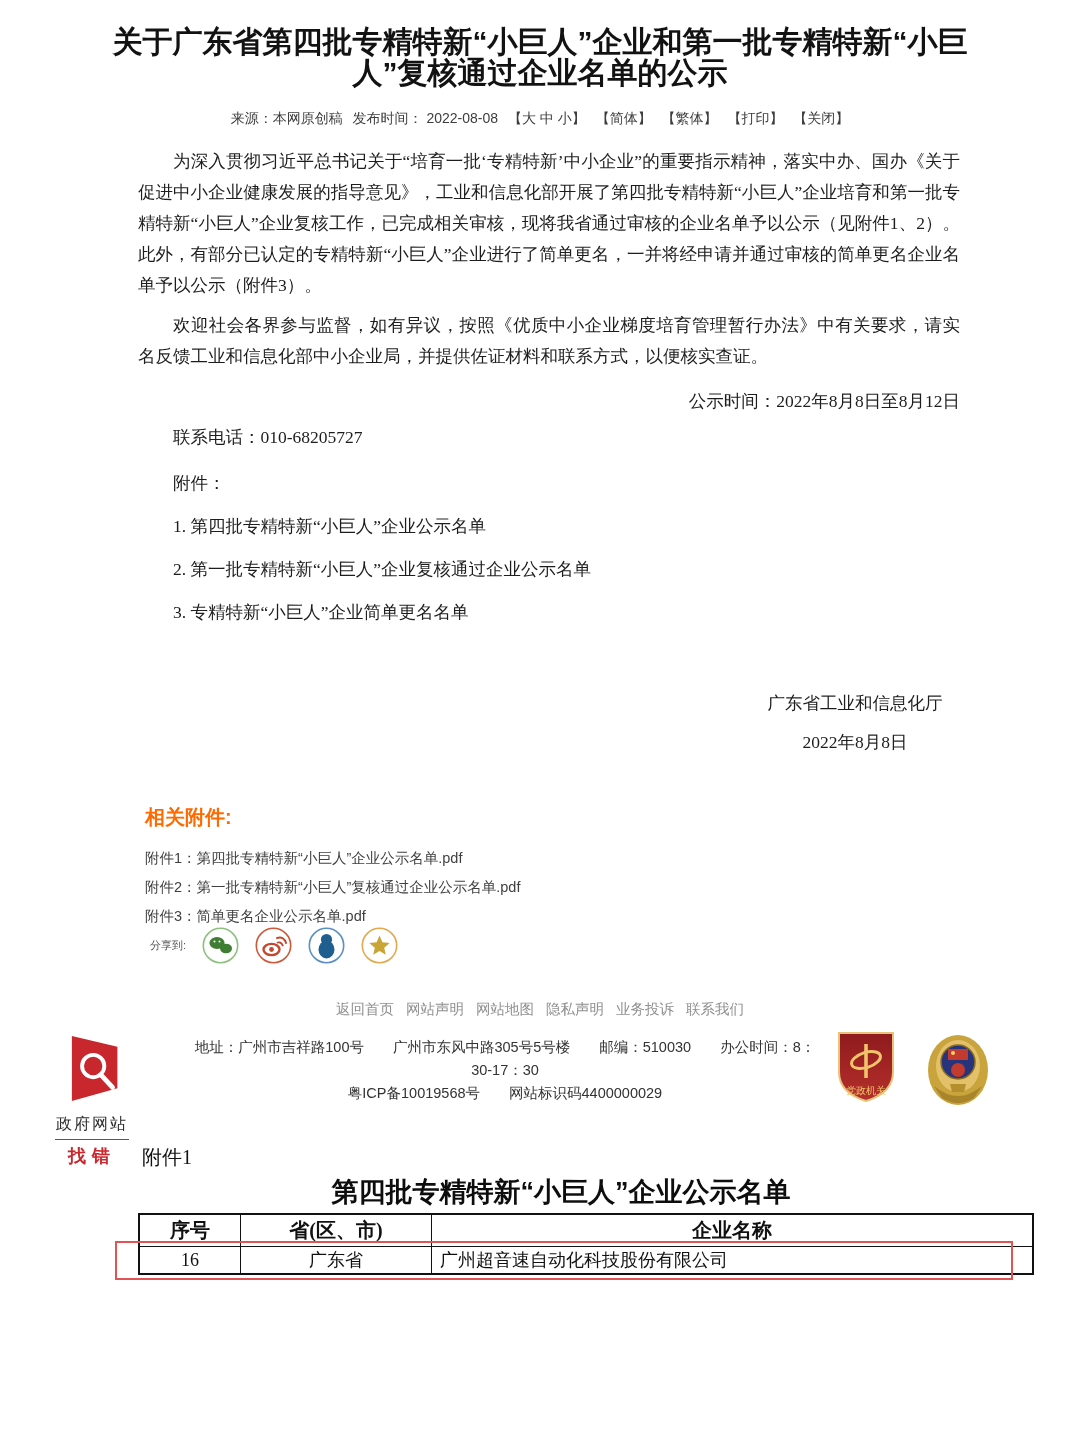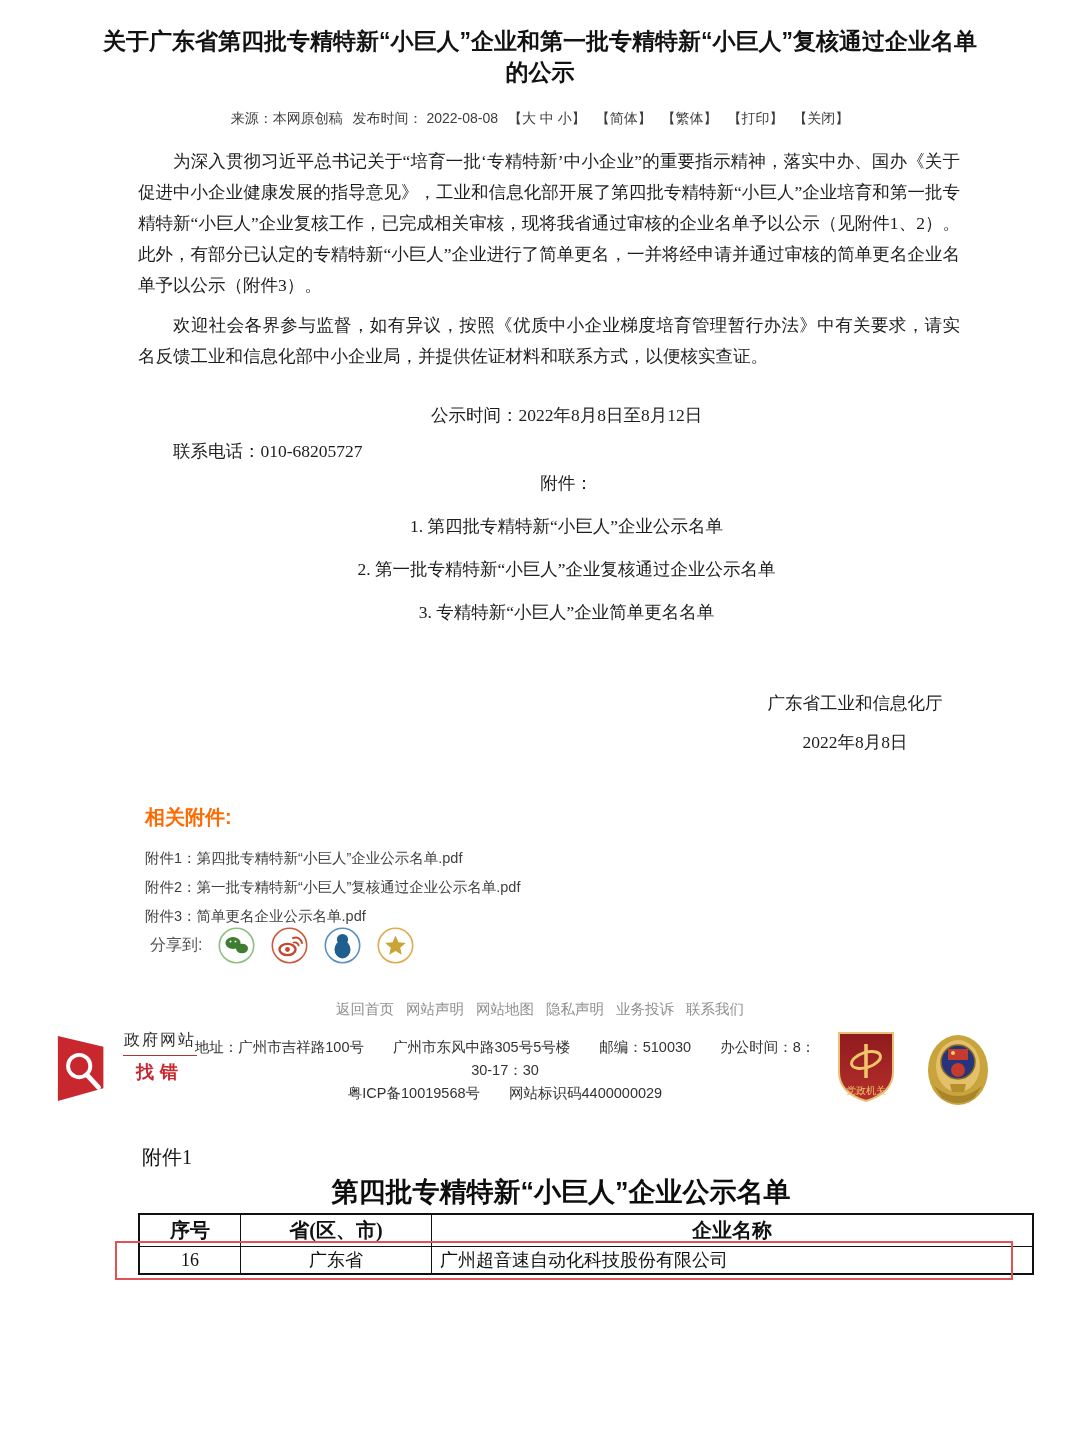--- a/index.html
+++ b/index.html
@@ -1,64 +1,64 @@
 <!DOCTYPE html>
 <html><head>
 <meta charset="utf-8">
 <style>
   html,body { margin:0; padding:0; background:#fff; }
   .page { position:relative; width:1080px; height:1440px; background:#ffffff; overflow:hidden;
           font-family:"Liberation Sans", sans-serif; color:#222; }
 
   
   .doc-title { position:absolute; top:26px; left:100px; width:880px; text-align:center;
-               font-size:23px; font-weight:bold; line-height:31px; color:#121212; }
+               font-size:30px; font-weight:bold; line-height:31px; color:#121212; }
   .meta-line { position:absolute; top:110px; left:0; width:1080px; text-align:center;
                font-size:14px; color:#3d3d3d; }
   .meta-line span { margin:0 3px; }
   .meta-ctrl { cursor:pointer; }
 
   .body-block { position:absolute; top:146px; left:138px; width:822px;
                 font-family:"Liberation Serif","DejaVu Serif",serif;
                 font-size:17.5px; line-height:31px; color:#1d1d1d; text-align:justify; }
   .body-block p { margin:0; text-indent:2em; }
   .body-block p.p2 { margin-top:9px;font-family:Liberation Serif, serif; }
-  .body-block p.info1 { margin-top:28px; text-align:center; }
+  .body-block p.info1 { margin-top:14px; text-align:right; }
   .body-block p.info2 { margin-top:5px; text-align:left; }
 
   .attach-list { position:absolute; top:468px; left:138px; width:822px;
                  font-family:"Liberation Serif","DejaVu Serif",serif;
                  font-size:17.5px; line-height:31px; color:#1d1d1d; }
-  .attach-list div { text-indent:2em;text-align:center; }
+  .attach-list div { text-indent:2em; }
   .attach-list div + div { margin-top:12px; }
 
   .signature { position:absolute; top:688px; left:690px; width:330px; text-align:center;
                font-family:"Liberation Serif","DejaVu Serif",serif;
                font-size:17.5px; line-height:31px; color:#1d1d1d; }
   .signature .sign-date { margin-top:8px; }
 
   
   .related { position:absolute; top:806px; left:145px; }
   .related-heading { font-size:20px; font-weight:bold; color:#ff6a00; line-height:22px; }
   .related-links { margin-top:16px; font-size:14.5px; color:#3f3f3f; }
   .related-links div { line-height:29px; cursor:pointer; }
 
   .share-row { position:absolute; top:927px; left:150px; display:flex; align-items:center;
-               gap:16px; font-size:16px; color:#555; }
+               gap:16px; font-size:11px; color:#555; }
   .share-icon { width:37px; height:37px; display:block; cursor:pointer; }
 
   
   .footer-nav { position:absolute; top:1000px; left:0; width:1080px; text-align:center;
                 font-size:14.5px; color:#8f8f8f; }
   .footer-nav span { margin:0 4px; cursor:pointer; }
 
   .footer-info { position:absolute; top:1036px; left:185px; width:640px; text-align:center;
                  font-size:14.5px; line-height:23px; color:#333; }
 
-  .error-badge { position:absolute; top:1030px; left:55px; display:flex; align-items:flex-start; gap:8px; cursor:pointer; }
+  .error-badge { position:absolute; top:1030px; left:55px; display:flex; align-items:flex-end; gap:8px; cursor:pointer;flex-direction:column; }
   .error-badge-text { display:flex; flex-direction:column; align-items:center; }
   .error-badge-name { font-size:16px; color:#2e2e2e; letter-spacing:2px; }
   .error-badge-divider { width:74px; height:1px; background:#b03434; margin:4px 0; }
   .error-badge-action { font-size:18px; font-weight:bold; color:#c9272e; letter-spacing:6px; }
 
   .badge-gov    { position:absolute; top:1030px; left:836px; cursor:pointer; }
   .badge-police { position:absolute; top:1026px; left:926px; cursor:pointer; }
 
   
   .attach-label { position:absolute; top:1144px; left:142px;

